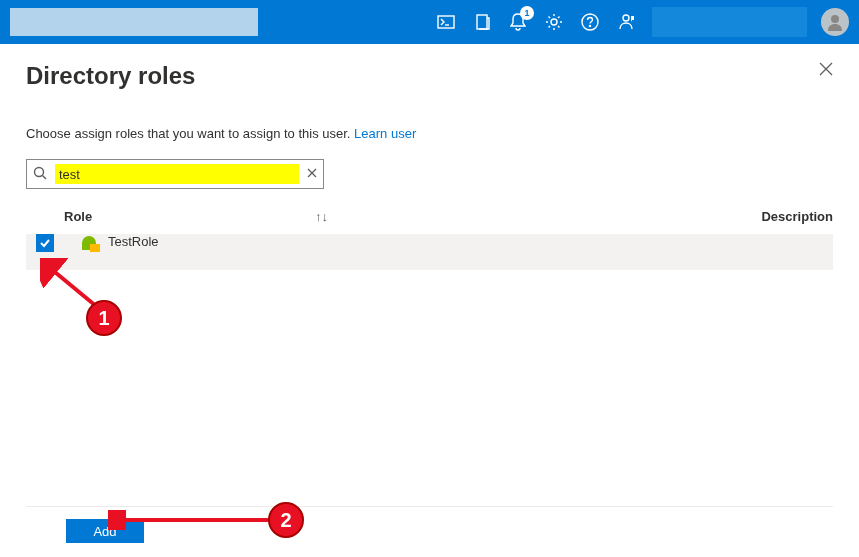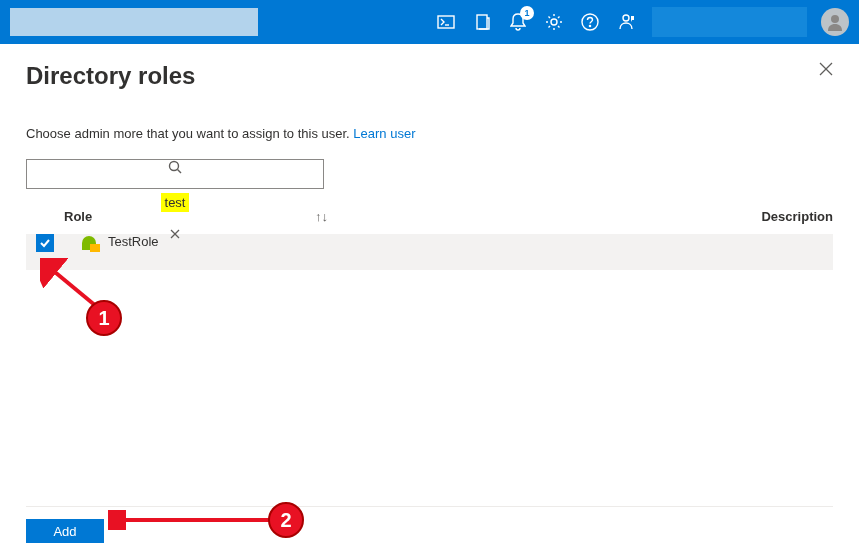--- a/index.html
+++ b/index.html
@@ -110,22 +110,21 @@
       gap: 10px;
       margin-bottom: 14px;
     }
     .search-input-wrap {
       display: flex;
       align-items: center;
       border: 1px solid #8a8886;
       height: 30px;
       width: 298px;
       padding: 0 6px;
-      gap: 16px;
-      flex-direction: column;
+      gap: 8px;
     }
     .search-input-wrap .search-icon {
       color: #605e5c;
     }
     .search-value {
       flex: 1;
       background: #ffff00;
       padding: 2px 4px;
       font-size: 13px;
       height: 20px;
@@ -227,20 +226,21 @@
       padding-top: 12px;
     }
     .add-btn {
       background: #0078d4;
       color: #fff;
       border: none;
       width: 78px;
       height: 24px;
       font-size: 13px;
       cursor: pointer;
+      margin-left: 40px;
     }
     
     .annotation-arrow {
       position: absolute;
       pointer-events: none;
     }
     .annot-circle {
       width: 36px;
       height: 36px;
       border-radius: 50%;
@@ -317,21 +317,21 @@
     <div class="panel-title">Directory roles</div>
     <div class="close-btn">
       <svg width="14" height="14" viewBox="0 0 14 14" stroke="#605e5c" stroke-width="1.2">
           <line x1="1" y1="1" x2="13" y2="13"></line>
           <line x1="13" y1="1" x2="1" y2="13"></line>
         </svg>
     </div>
   </div>
 
   <div class="instruction">
-    <span>Choose admin more that you want to assign to this user. </span><span class="learn-more">Learn user</span>
+    <span>Choose assign roles that you want to assign to this user. </span><span class="learn-more">Learn user</span>
   </div>
 
   <div class="filter-row">
     <div class="search-input-wrap">
       <span class="search-icon">
         <svg width="14" height="14" viewBox="0 0 14 14" fill="none" stroke="#605e5c" stroke-width="1.4">
             <circle cx="6" cy="6" r="4.5"></circle>
             <line x1="9.5" y1="9.5" x2="13" y2="13"></line>
           </svg>
       </span>

